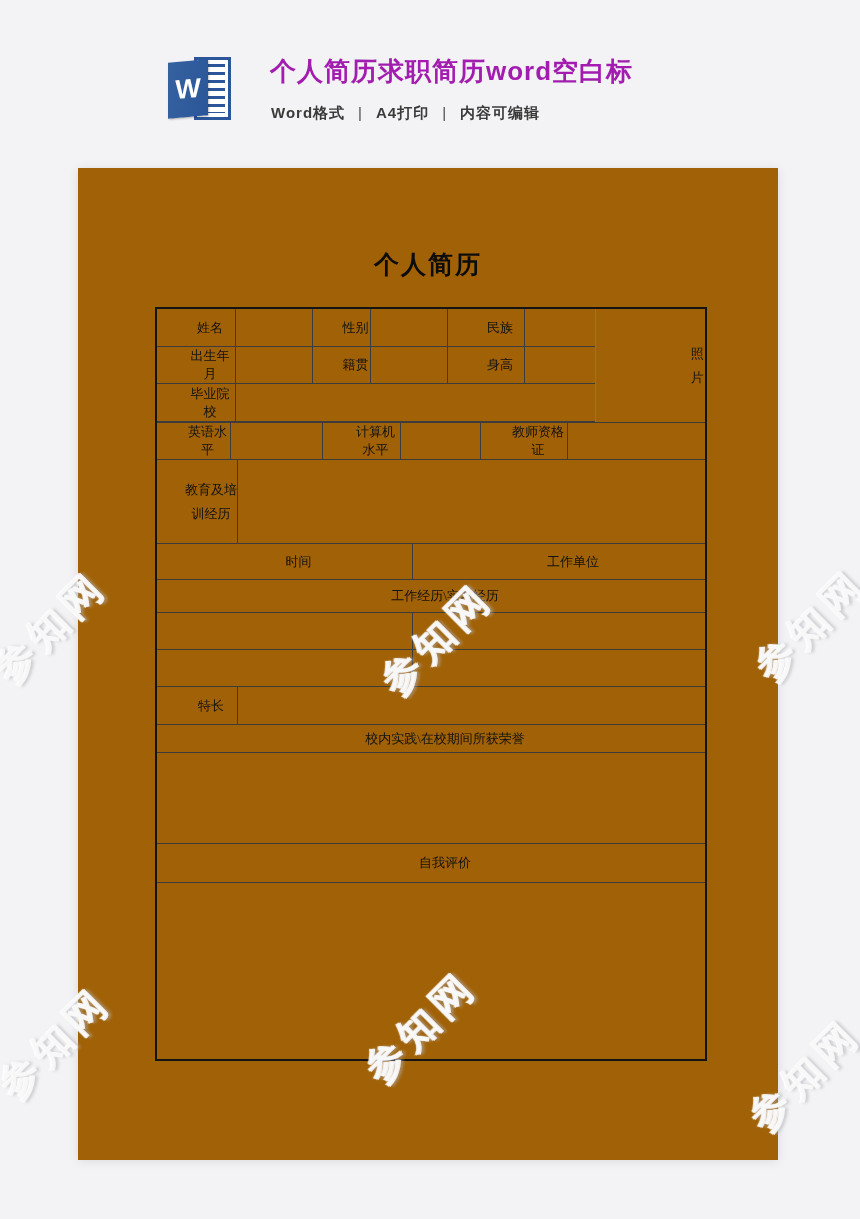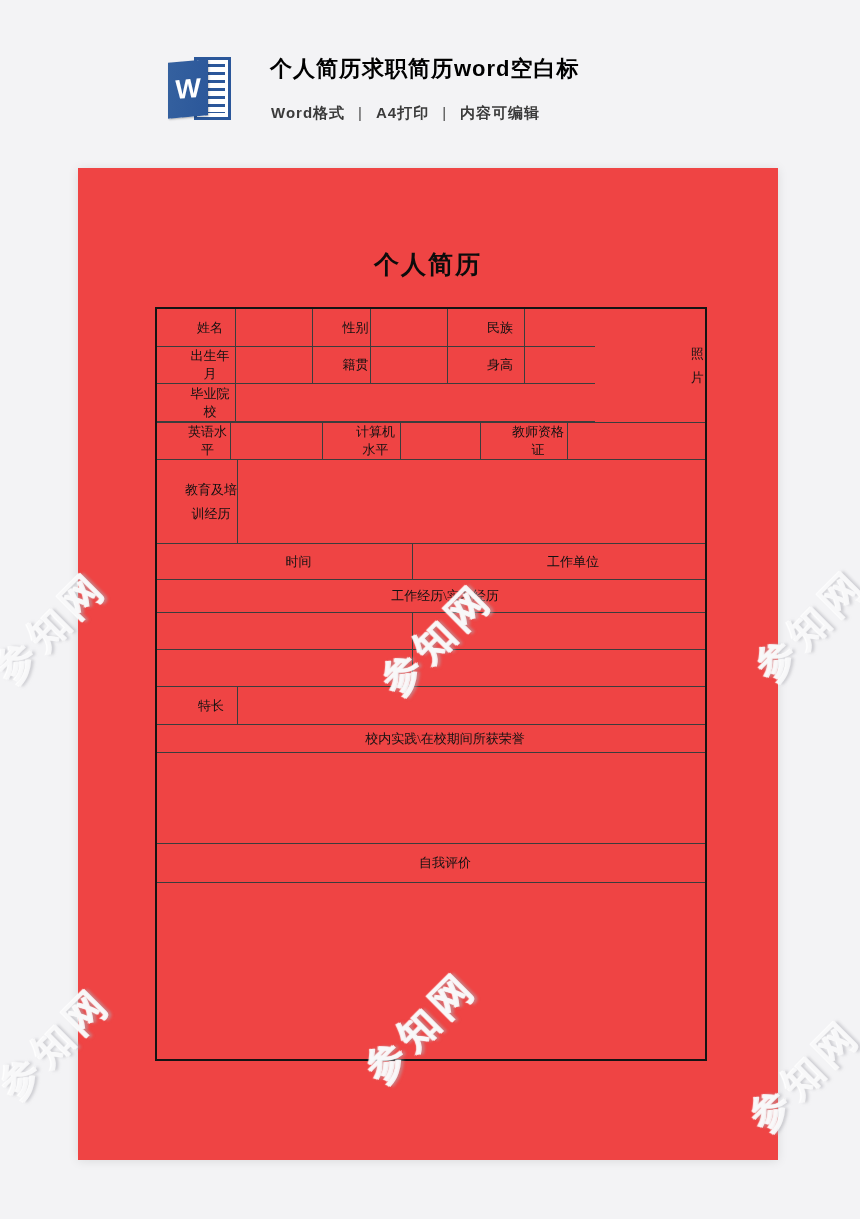--- a/index.html
+++ b/index.html
@@ -13,32 +13,32 @@
 
   
   .word-icon{position:absolute;left:168px;top:56px;width:64px;height:68px;}
   .wi-page{position:absolute;left:26px;top:1px;width:37px;height:63px;background:#fff;border:3px solid #2b579a;box-sizing:border-box;}
   .wi-lines{position:absolute;left:3px;right:3px;top:4px;bottom:4px;background:repeating-linear-gradient(to bottom,#2b579a 0 3px,transparent 3px 8px);}
   .wi-flap{position:absolute;left:0;top:5px;width:40px;height:56px;background:linear-gradient(100deg,#35619f,#2b579a);transform:skewY(-5deg);display:flex;align-items:center;justify-content:center;box-shadow:1px 1px 2px rgba(0,0,0,.25);}
   .wi-w{color:#fff;font-weight:bold;font-size:27px;line-height:1;font-family:"Liberation Sans",sans-serif;}
 
   .hdr-title{
     position:absolute;left:270px;top:54px;width:460px;
-    font-size:22px;font-weight:bold;color:#000000;letter-spacing:1px;white-space:nowrap;
+    font-size:26px;font-weight:bold;color:#a21caf;letter-spacing:1px;white-space:nowrap;
   }
   .hdr-sub{
     position:absolute;left:271px;top:104px;
     font-size:15px;font-weight:bold;color:#3b3b3b;letter-spacing:1px;text-align:center;
   }
   .hdr-sub .sep{margin:0 13px;color:#4a4a4a;font-weight:normal;}
 
   
   .page{
     position:absolute;left:78px;top:168px;width:700px;height:992px;
-    background:#ef4444;box-shadow:0 1px 10px rgba(0,0,0,.10);
+    background:#a16207;box-shadow:0 1px 10px rgba(0,0,0,.10);
   }
   .doc-title{
     position:absolute;top:80px;left:0;width:100%;
     text-align:center;font-size:25px;font-weight:bold;color:#0c0c0c;
     letter-spacing:2px;
   }
 
   
   .resume-table{
     position:absolute;left:77px;top:139px;width:548px;height:750px;

